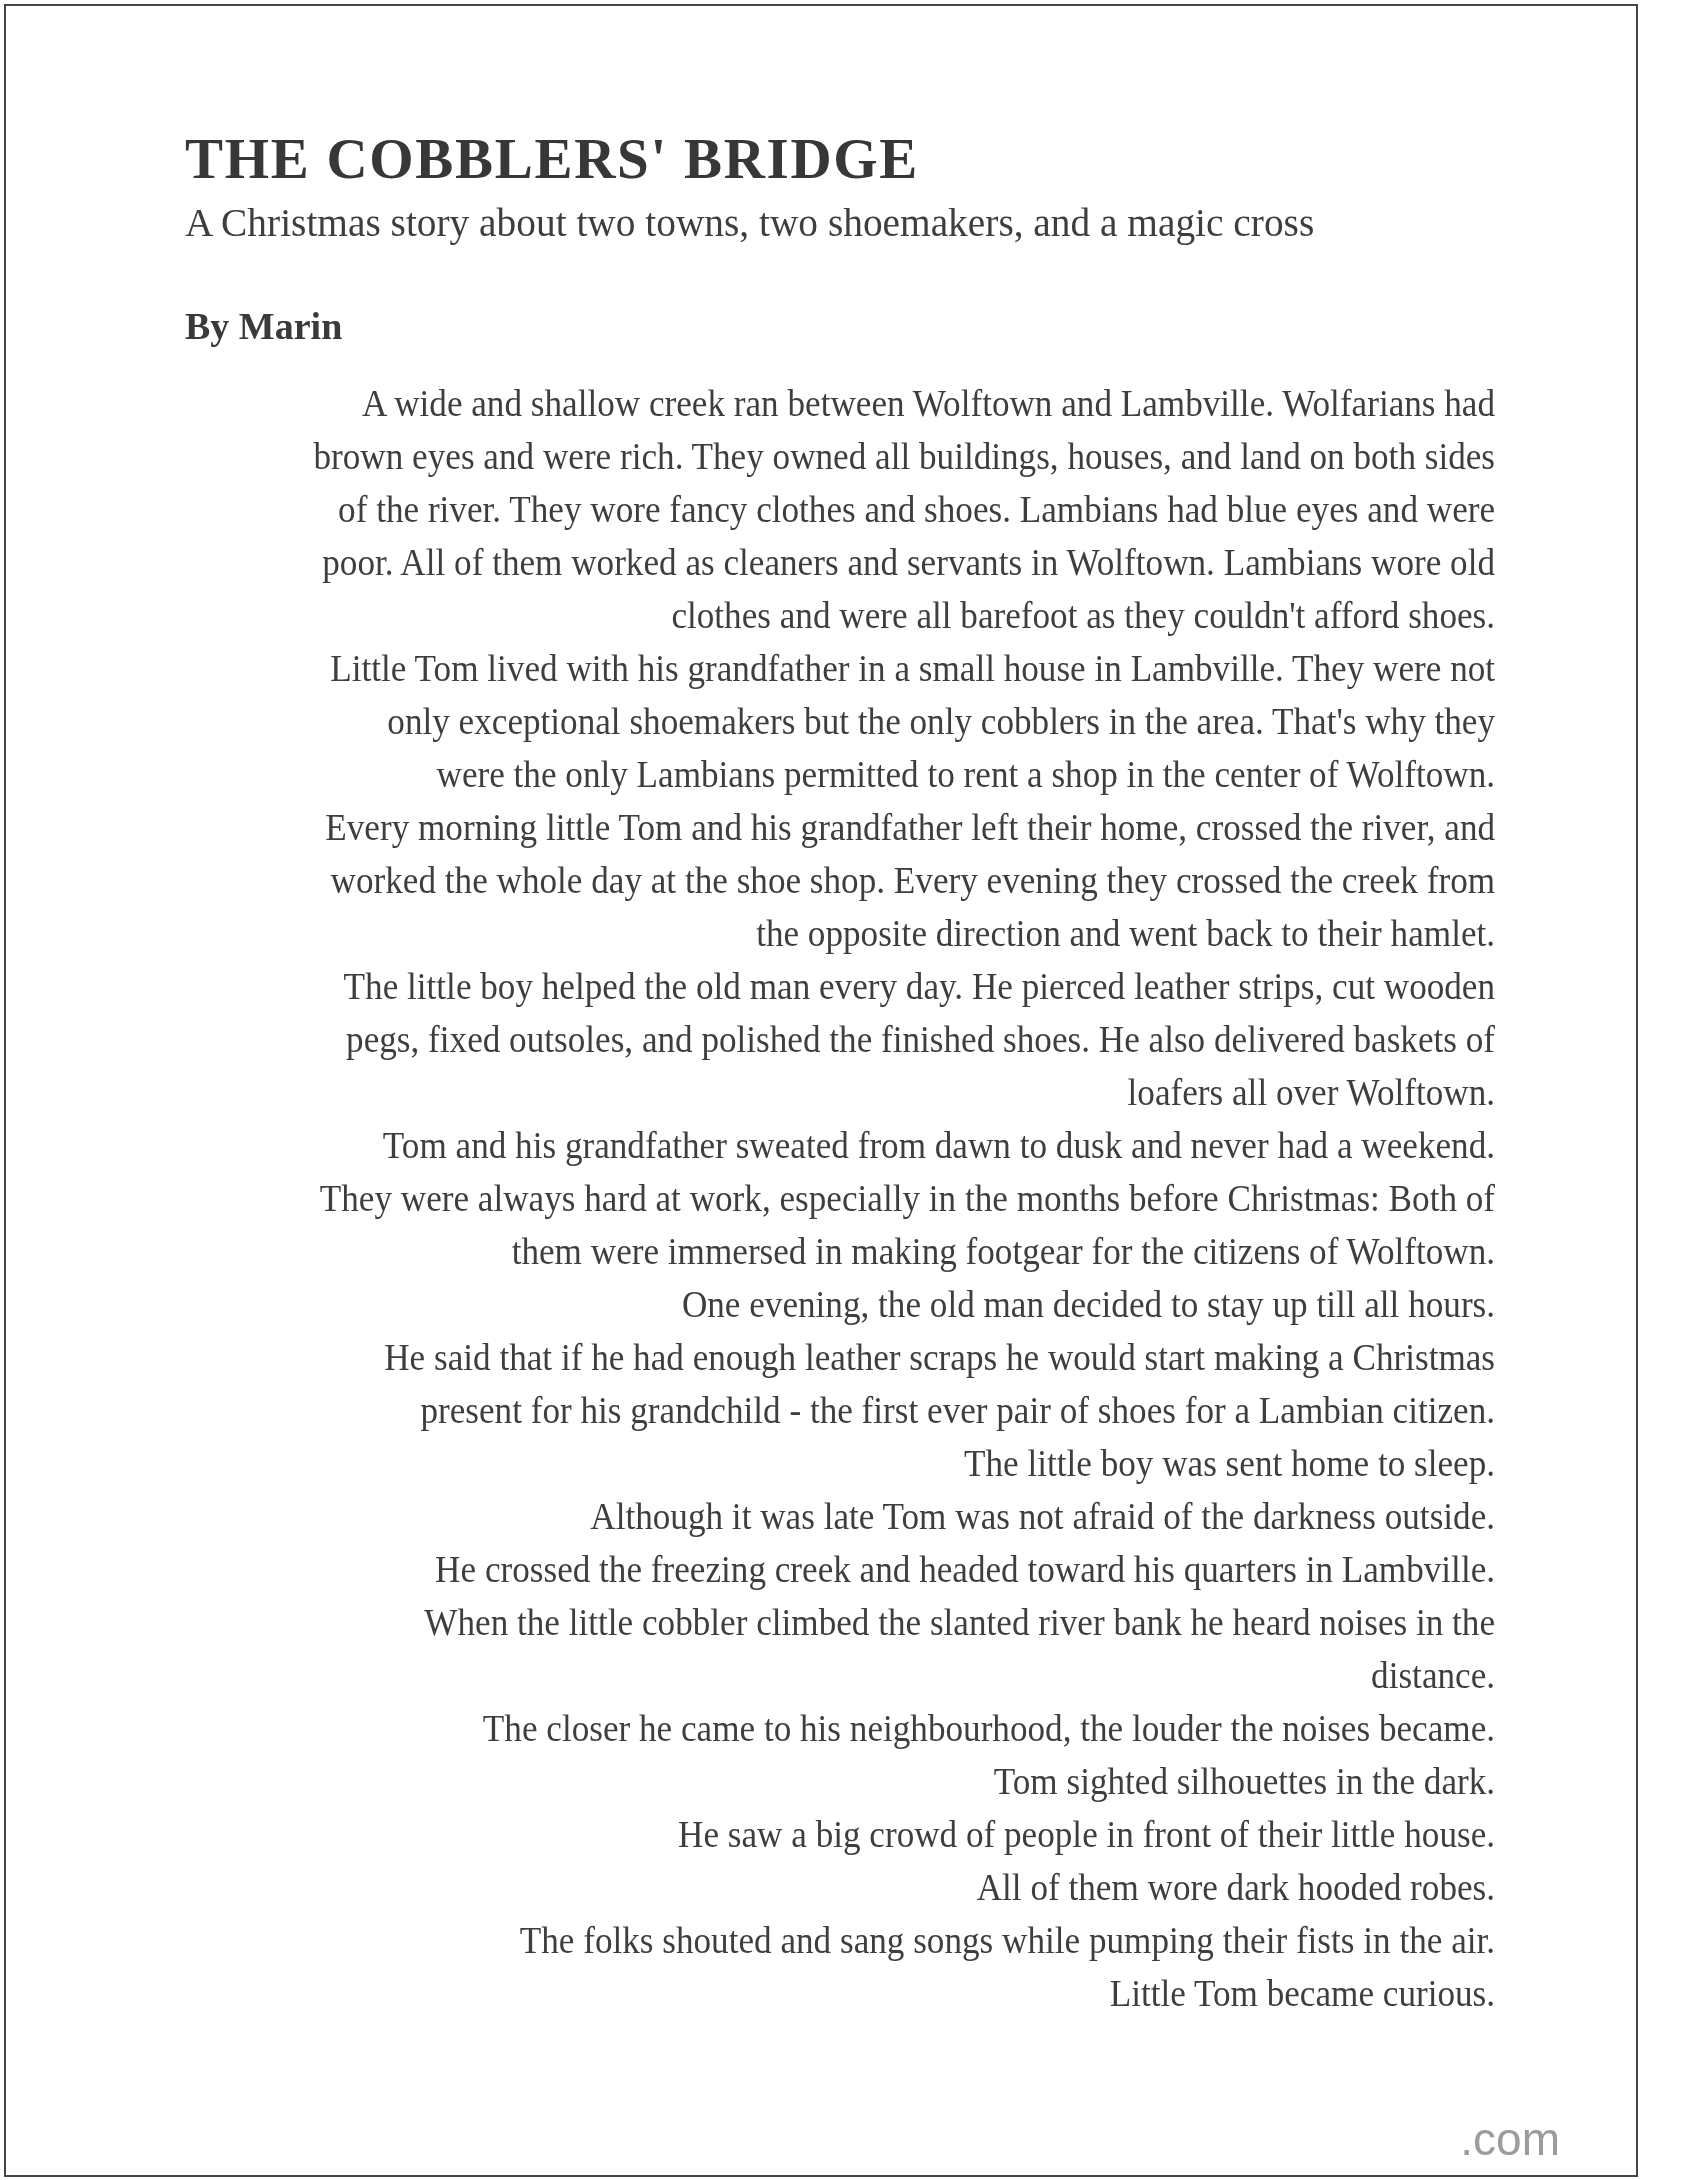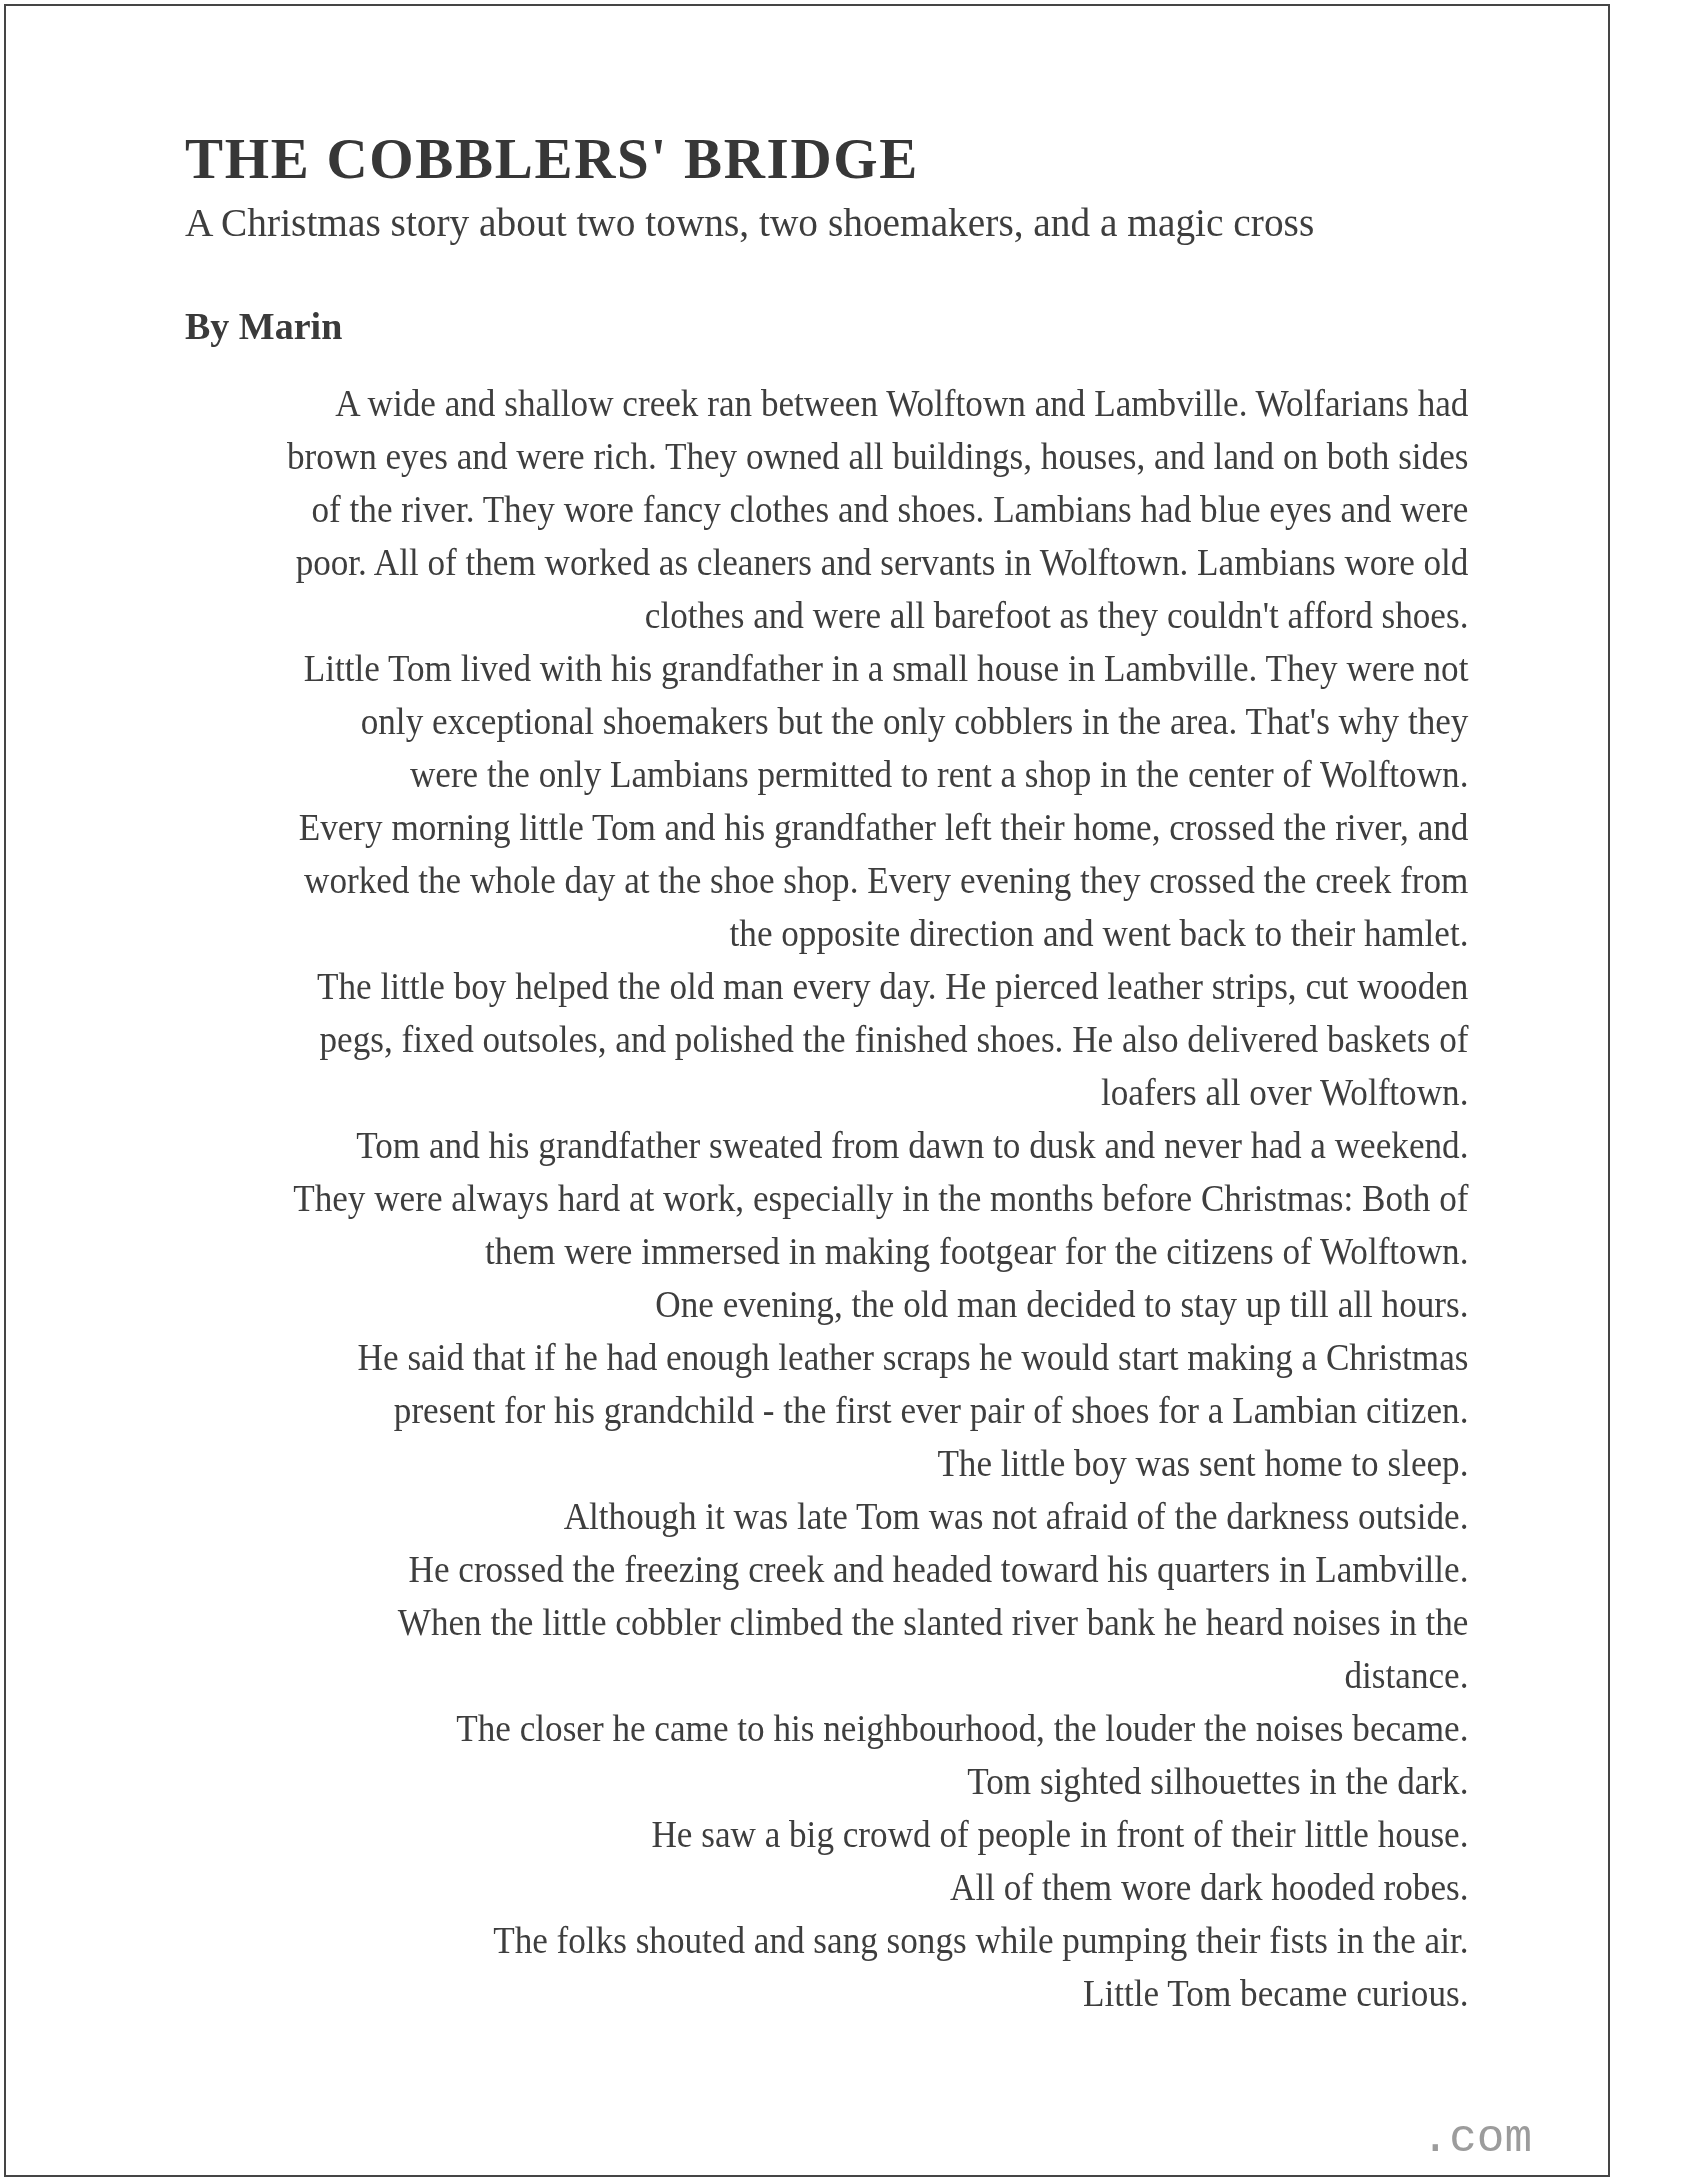--- a/index.html
+++ b/index.html
@@ -8,20 +8,21 @@
     background: #ffffff;
   }
   .page {
     position: relative;
     width: 1614px;
     height: 2181px;
     background: #ffffff;
     overflow: hidden;
     font-family: "Liberation Serif", "DejaVu Serif", serif;
     color: #3e3e3e;
+    padding-left: 28px;
   }
   .frame {
     position: absolute;
     inset: 4.3px;
     border: 2.6px solid #454545;
     pointer-events: none;
   }
   .content {
     position: absolute;
     left: 185px;
@@ -75,21 +76,21 @@
     color: #9c9c9c;
   }
   .wm-script {
     font-family: "DejaVu Serif", serif;
     font-style: italic;
     font-size: 82px;
     line-height: 1;
     letter-spacing: 1.7px;
   }
   .wm-suffix {
-    font-family: Liberation Mono, monospace;
+    font-family: Liberation Sans, sans-serif;
     font-size: 46px;
     line-height: 1;
     margin-left: 20px;
   }
 </style>
 </head>
 <body>
 
 <div class="page">
   <div class="frame"></div>

